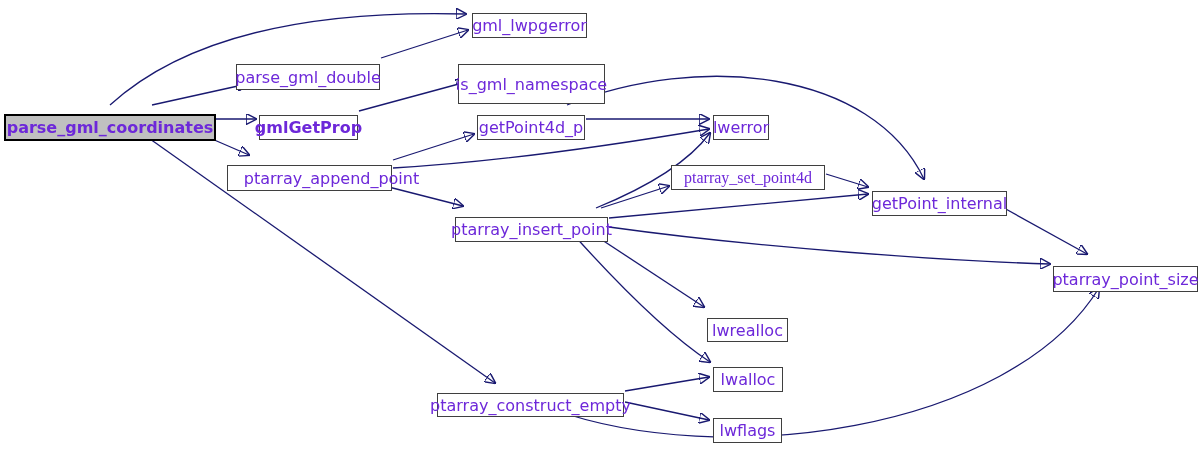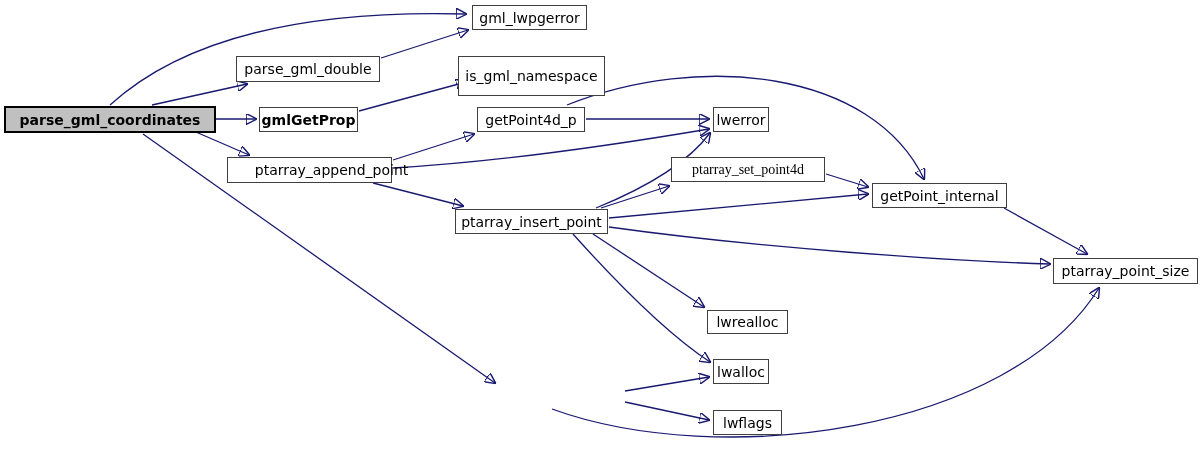--- a/index.html
+++ b/index.html
@@ -19,27 +19,28 @@
   .edges path {
     fill: none;
     stroke: #191970;
     stroke-width: 1.3;
   }
   .node {
     position: absolute;
     box-sizing: border-box;
     background: #ffffff;
     border: 1px solid #3f3f3f;
-    color: #000000;
-    font-size: 14px;
+    color: #6d28d9;
+    font-size: 16px;
     display: flex;
     align-items: center;
     justify-content: center;
     white-space: nowrap;
     cursor: pointer;
+    margin-top: 8px;
   }
   .node.root {
     background: #c0c0c0;
     border: 2px solid #000000;
   }
 </style>
 </head>
 <body>
 
 <div class="graph">
@@ -81,16 +82,17 @@
   <div class="node" style="left:227px; top:157px; width:165px; height:26px;padding-left:44px;">ptarray_append_point</div>
   <div class="node" style="left:472px; top:5px;   width:115px; height:25px;">gml_lwpgerror</div>
   <div class="node" style="left:458px; top:56px;  width:147px; height:40px;">is_gml_namespace</div>
   <div class="node" style="left:477px; top:107px; width:108px; height:25px;">getPoint4d_p</div>
   <div class="node" style="left:713px; top:107px; width:56px;  height:25px;">lwerror</div>
   <div class="node" style="left:671px; top:157px; width:154px; height:25px;font-family:Liberation Serif, serif;">ptarray_set_point4d</div>
   <div class="node" style="left:455px; top:209px; width:153px; height:25px;">ptarray_insert_point</div>
   <div class="node" style="left:872px; top:183px; width:135px; height:25px;">getPoint_internal</div>
   <div class="node" style="left:1053px;top:258px; width:145px; height:26px;">ptarray_point_size</div>
   <div class="node" style="left:707px; top:310px; width:81px;  height:24px;">lwrealloc</div>
-  <div class="node" style="left:713px; top:359px; width:56px;  height:25px;">lwalloc</div>
+  <div class="node" style="left:713px; top:359px; width:70px;  height:25px;">lwalloc</div>
+  <div class="node" style="left:437px; top:385px; width:187px; height:24px;">ptarray_construct_empty</div>
   <div class="node" style="left:713px; top:410px; width:69px;  height:25px;">lwflags</div>
 
 </div>
 
 </body></html>

